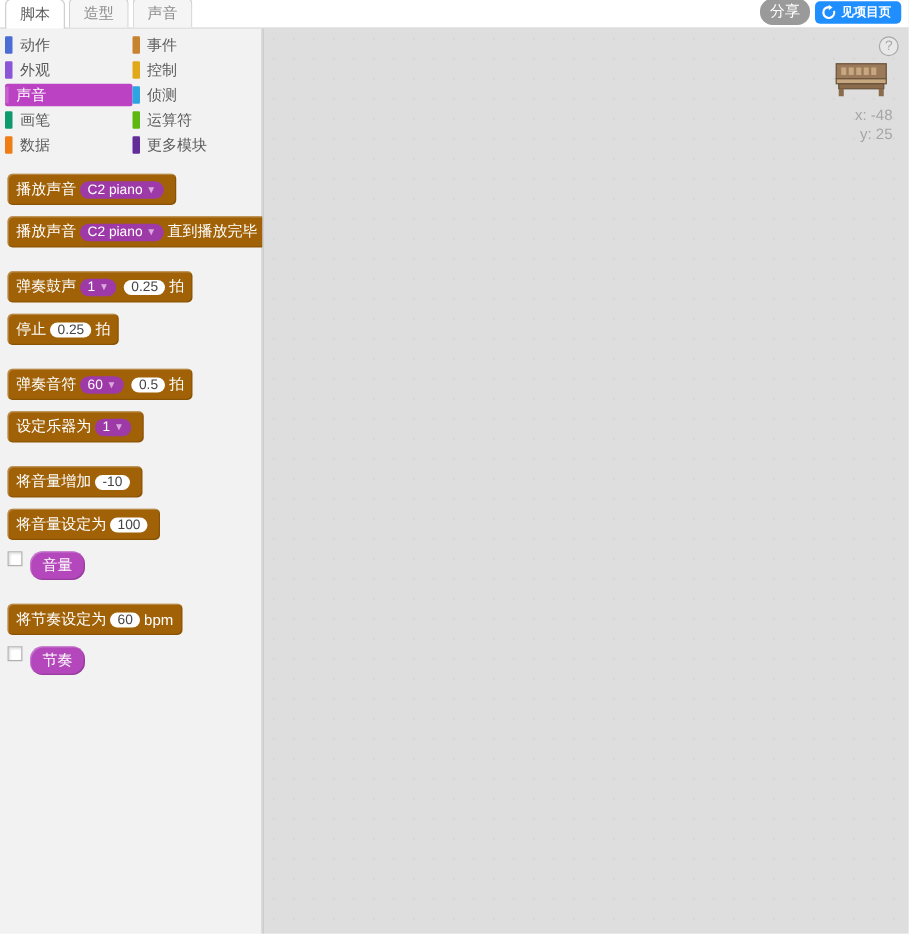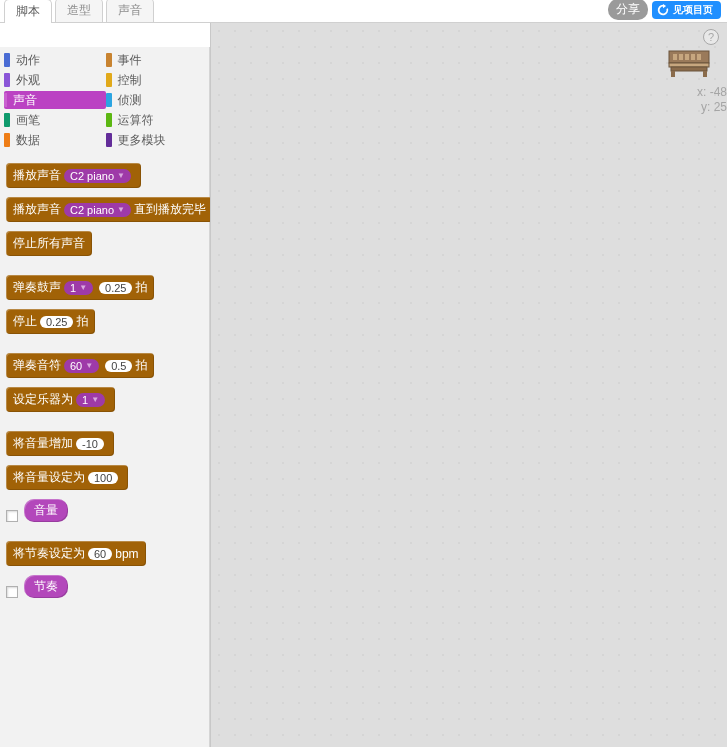--- a/index.html
+++ b/index.html
@@ -5,21 +5,21 @@
 * { margin: 0; padding: 0; box-sizing: border-box; font-family: "Microsoft YaHei", Arial, sans-serif; }
 body { background: #fff; font-size: 12px; color: #5c5c5c; width: 727px; height: 747px; overflow: hidden; }
 .topbar { display: flex; align-items: flex-end; height: 23px; border-bottom: 1px solid #d0d0d0; padding-left: 4px; }
 .tab { padding: 3px 11px; border: 1px solid #d0d0d0; border-bottom: none; border-radius: 5px 5px 0 0; margin-right: 3px; background: #f5f5f5; color: #8c8c8c; cursor: pointer; font-size: 12px; }
 .tab.active { background: #fff; color: #5c5c5c; position: relative; top: 1px; }
 .top-right { margin-left: auto; display: flex; align-items: center; padding-right: 6px; gap: 4px; margin-bottom: 2px; }
 .share-btn { background: #9a9a9a; color: #fff; padding: 2px 8px; border-radius: 10px; font-size: 12px; cursor: pointer; }
 .proj-btn { background: #1f8fff; color: #fff; padding: 2px 8px 2px 4px; border-radius: 4px; font-size: 10px; display: flex; align-items: center; gap: 3px; cursor: pointer; font-weight: bold; }
 .proj-btn svg { width: 14px; height: 14px; }
 .main { display: flex; height: 724px; }
-.left { width: 210px; background: #f2f2f2; border-right: 1px solid #d5d5d5; margin-top: 24px; }
+.left { width: 210px; background: #f2f2f2; border-right: 1px solid #d5d5d5; }
 .cats { display: flex; padding: 4px 2px 6px 4px; }
 .catcol { width: 50%; }
 .cat { display: flex; align-items: center; height: 18px; margin-bottom: 2px; cursor: pointer; font-size: 12px; border-radius: 2px; }
 .cat .bar { width: 6px; height: 14px; margin-right: 6px; border-radius: 1px; }
 .cat.active { color: #fff; }
 .cat.active .bar { width: 6px; }
 .c-motion .bar { background: #4a6cd4; } 
 .c-looks .bar { background: #8a55d7; }
 .c-sound { background: #bb42c3; color:#fff; padding-right:6px; } .c-sound .bar { background: #bb42c3; border-left:3px solid #c960d0; margin-right:3px; width:8px;}
 .c-pen .bar { background: #0e9a6c; }
@@ -28,27 +28,27 @@
 .c-control .bar { background: #e1a91a; }
 .c-sensing .bar { background: #2ca5e2; }
 .c-operators .bar { background: #5cb712; }
 .c-more .bar { background: #632d99; }
 .palette { padding: 6px 0 0 6px; }
 .blk { display: inline-flex; align-items: center; background: #a16207; color: #fff; font-size: 12px; padding: 4px 7px; border-radius: 4px; margin-bottom: 9px; cursor: grab; box-shadow: inset -1px -1px 0 rgba(0,0,0,.15), inset 1px 1px 0 rgba(255,255,255,.25); white-space: nowrap; }
 .blk .dd { background: #9e3aa8; color: #fff; padding: 1px 6px; border-radius: 8px; margin: 0 3px; display: inline-flex; align-items: center; font-size: 11px; }
 .blk .dd .tri { margin-left: 3px; font-size: 8px; color:#d9a9de; }
 .blk .num { background: #fff; color: #444; padding: 0 6px; border-radius: 8px; margin: 0 3px; font-size: 11px; }
 .grp-gap { height: 10px; }
-.reporter-row { display: flex; align-items: flex-end; margin-bottom: 9px; }
+.reporter-row { display: flex; align-items: flex-start; margin-bottom: 9px; }
 .reporter-row .chk { width: 12px; height: 12px; background: #fff; border: 1px solid #b0b0b0; margin-right: 6px; cursor: pointer; box-shadow: inset 1px 1px 2px rgba(0,0,0,.15); }
 .reporter { display: inline-flex; align-items: center; background: #b347bb; color: #fff; font-size: 12px; padding: 3px 10px; border-radius: 10px; cursor: grab; box-shadow: inset -1px -1px 0 rgba(0,0,0,.15), inset 1px 1px 0 rgba(255,255,255,.25); }
 .stage { flex: 1; background: #dedede; position: relative; background-image: radial-gradient(rgba(0,0,0,.04) 1px, transparent 1px); background-size: 16px 16px; border-left: 1px solid #c8c8c8; }
 .help-ico { position: absolute; top: 6px; right: 8px; width: 16px; height: 16px; border: 1.5px solid #a8a8a8; border-radius: 50%; color: #a8a8a8; font-size: 11px; text-align: center; line-height: 14px; cursor: pointer; background:#e8e8e8; }
 .sprite-thumb { position: absolute; top: 24px; right: 16px; width: 44px; height: 32px; }
-.coords { position: absolute; top: 62px; right: 0; text-align: right; color: #a5a5a5; font-size: 12px; line-height: 15px; }
+.coords { position: absolute; top: 62px; right: 13px; text-align: right; color: #a5a5a5; font-size: 12px; line-height: 15px; }
 .blk-row { display:block; }
 </style>
 </head>
 <body>
 
 <div class="topbar">
   <div class="tab active">脚本</div>
   <div class="tab">造型</div>
   <div class="tab">声音</div>
   <div class="top-right">
@@ -120,21 +120,20 @@
             </span>
           </span></div>
       <div class="blk-row"><span class="blk">
             <span>播放声音</span>
             <span class="dd">
               <span>C2 piano</span>
               <span class="tri">▼</span>
             </span>
             <span>直到播放完毕</span>
           </span></div>
-      <div class="blk-row"><span class="blk">停止所有声音</span></div>
       <div class="grp-gap"></div>
       <div class="blk-row"><span class="blk">
             <span>弹奏鼓声</span>
             <span class="dd">
               <span>1</span>
               <span class="tri">▼</span>
             </span>
             <span class="num">0.25</span>
             <span>拍</span>
           </span></div>

